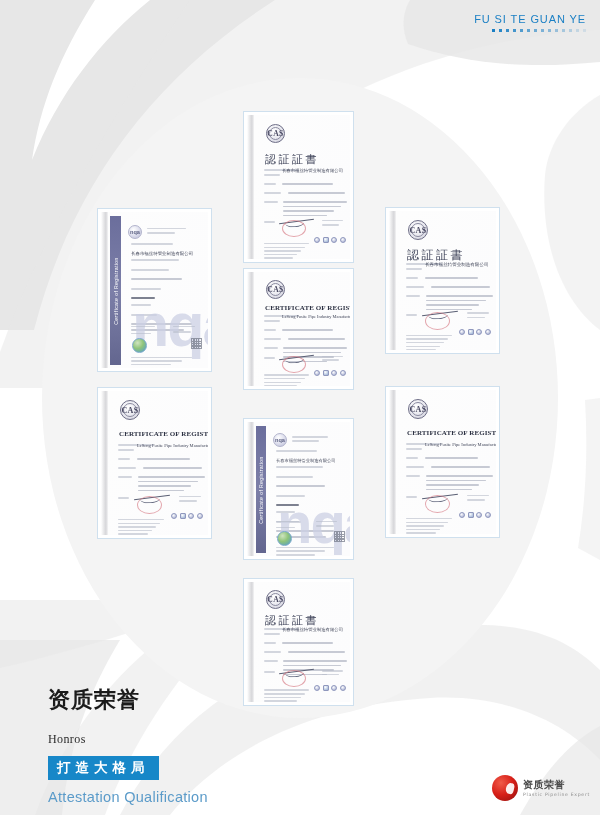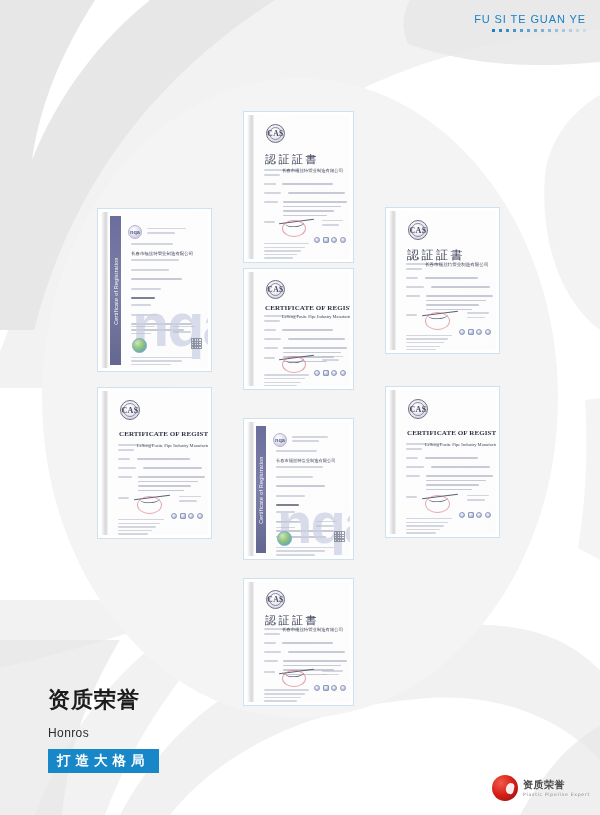--- a/index.html
+++ b/index.html
@@ -212,25 +212,25 @@
   .title-block { position:absolute; left:48px; top:688px; z-index:6; }
   .t-cn {
     font-family:"DejaVu Sans", sans-serif;
     font-size:22px;
     font-weight:bold;
     color:#1b1b1b;
     letter-spacing:1px;
     line-height:1.12;
   }
   .t-en {
-    font-family:Liberation Sans, sans-serif;
+    font-family:Liberation Serif, serif;
     font-size:12px;
     color:#2b2b2b;
     letter-spacing:.4px;
-    margin-top:13px;
+    margin-top:19px;
   }
   .t-bar {
     margin-top:9px;
     background:#1787c8;
     color:#ffffff;
     font-family:"DejaVu Sans", sans-serif;
     font-size:13.5px;
     font-weight:bold;
     letter-spacing:5px;
     padding:4px 9px 5px 9px;
@@ -628,20 +628,21 @@
           <div class="ln lt" style="left: 8px; top: 114.255px; width: 32.98px;"></div>
         </div>
       </div>
     </div>
   </div>
 
 <div class="title-block">
   <div class="t-cn">资质荣誉</div>
   <div class="t-en">Honros</div>
   <div class="t-bar">打造大格局</div>
+  <div class="t-sub">Attestation Qualification</div>
 </div>
 
 <div class="footer-logo">
   <div class="fl-mark"></div>
   <div class="fl-txt">
     <div class="fl-cn">资质荣誉</div>
     <div class="fl-en">Plastic Pipeline Expert</div>
   </div>
 </div>
 

